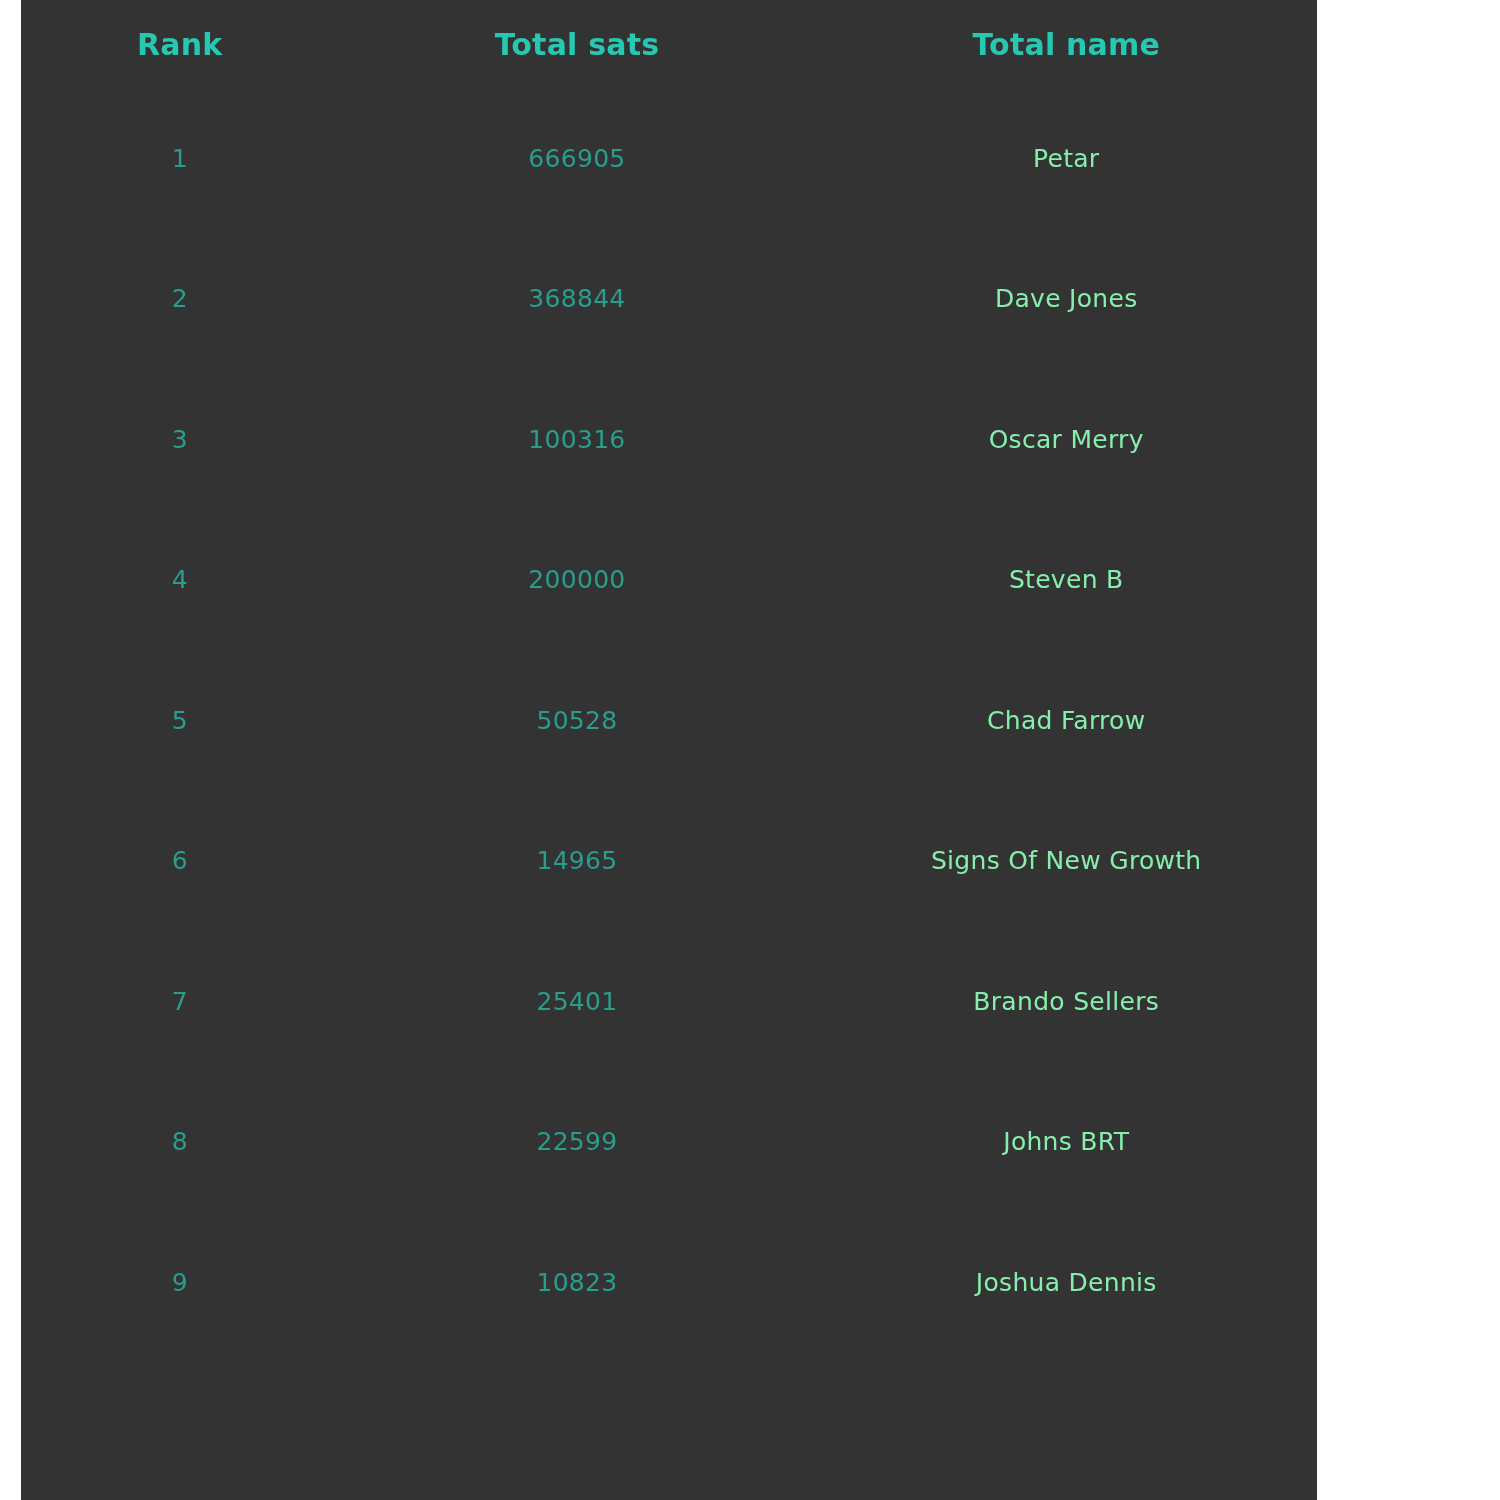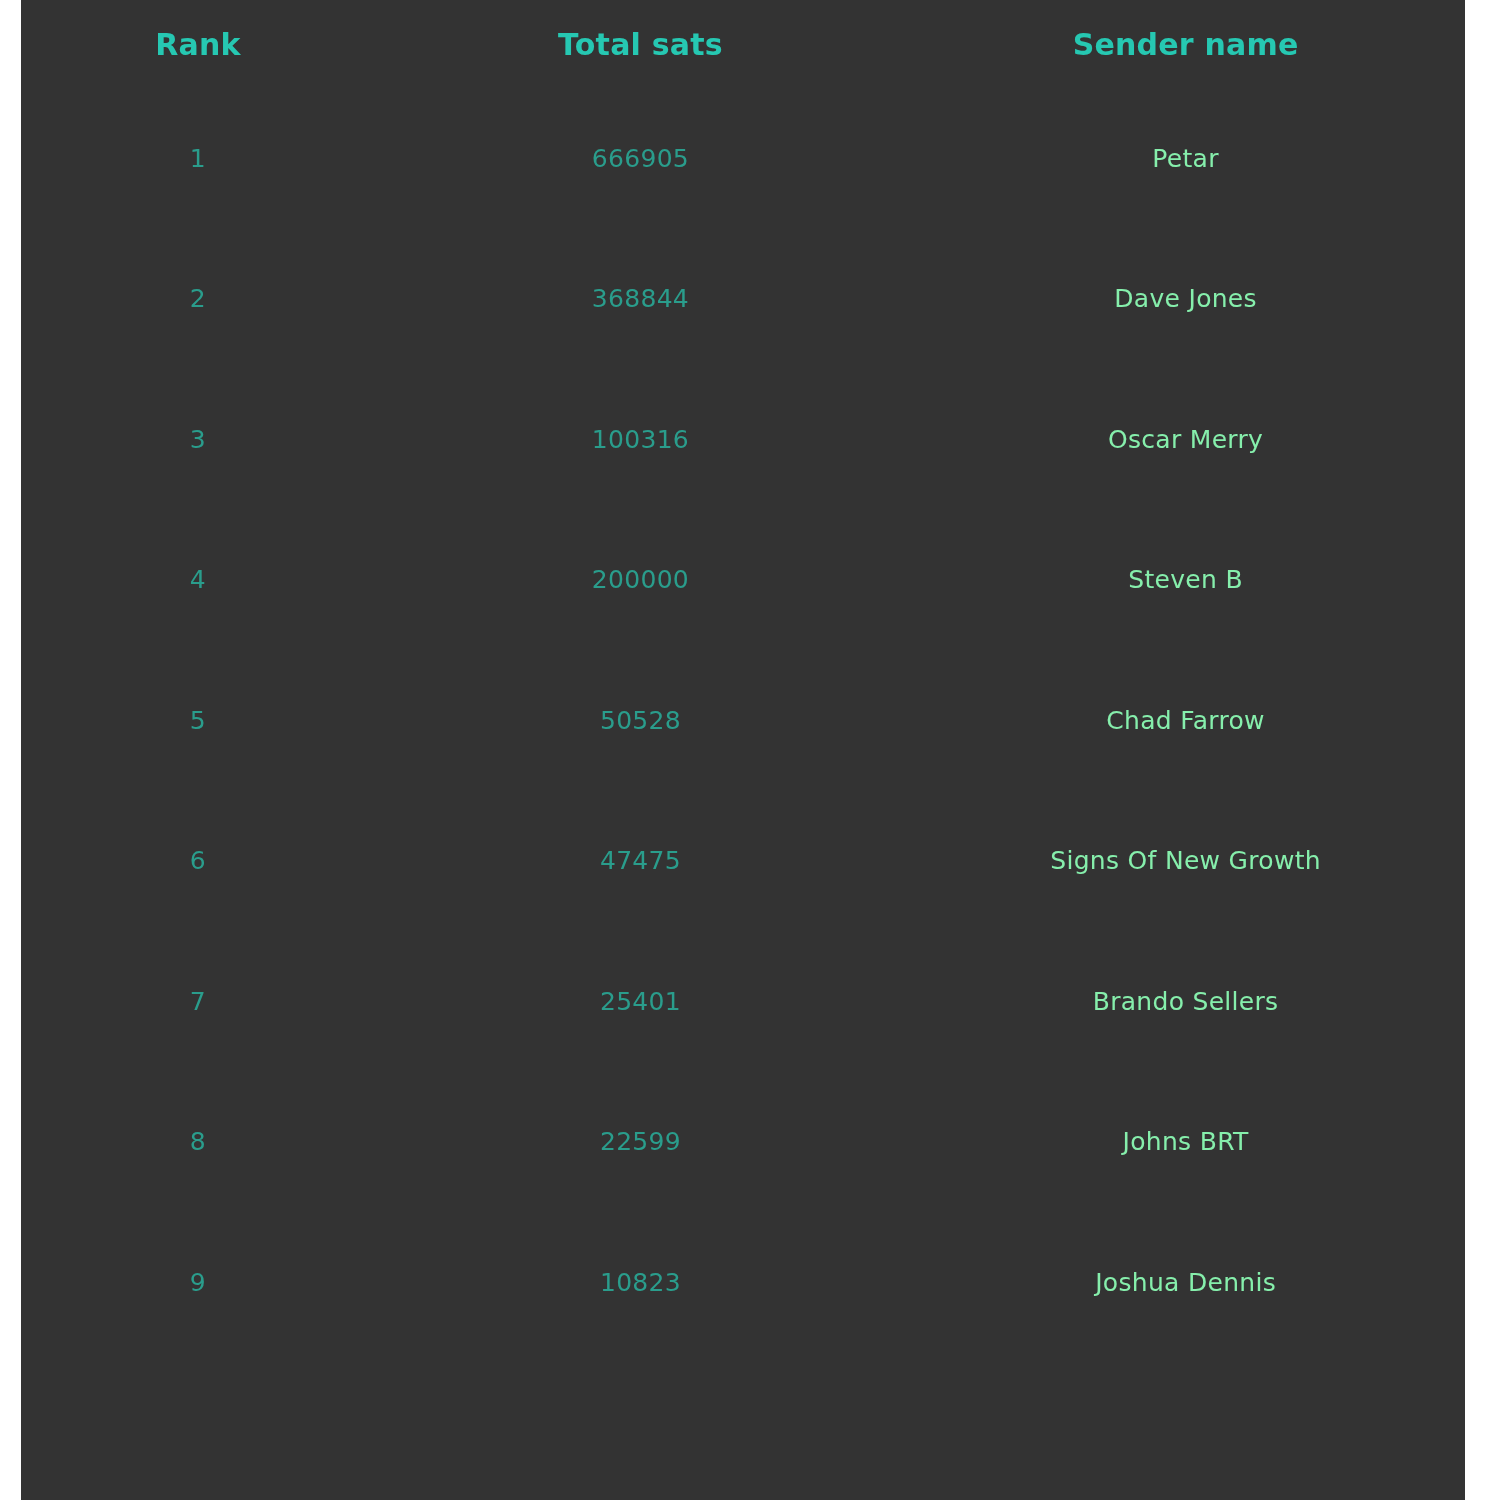--- a/index.html
+++ b/index.html
@@ -12,21 +12,21 @@
     width: 1500px;
     height: 1500px;
     overflow: hidden;
     font-family: "DejaVu Sans", sans-serif;
   }
 
   #leaderboard-panel {
     position: absolute;
     left: 21px;
     top: 0px;
-    width: 1444px;
+    width: 1296px;
     height: 1500px;
     background: #333333;
     box-sizing: border-box;
   }
 
   table.leaderboard-table {
     width: 100%;
     border-collapse: collapse;
     table-layout: fixed;
   }
@@ -68,21 +68,21 @@
   <table class="leaderboard-table">
     <colgroup>
       <col class="col-rank">
       <col class="col-sats">
       <col class="col-sender">
     </colgroup>
     <thead>
       <tr>
         <th>Rank</th>
         <th>Total sats</th>
-        <th>Sender name</th>
+        <th>Total name</th>
       </tr>
     </thead>
     <tbody>
       <tr>
         <td class="cell-rank">1</td>
         <td class="cell-sats">666905</td>
         <td class="cell-sender">Petar</td>
       </tr>
       <tr>
         <td class="cell-rank">2</td>
@@ -99,21 +99,21 @@
         <td class="cell-sats">200000</td>
         <td class="cell-sender">Steven B</td>
       </tr>
       <tr>
         <td class="cell-rank">5</td>
         <td class="cell-sats">50528</td>
         <td class="cell-sender">Chad Farrow</td>
       </tr>
       <tr>
         <td class="cell-rank">6</td>
-        <td class="cell-sats">47475</td>
+        <td class="cell-sats">14965</td>
         <td class="cell-sender">Signs Of New Growth</td>
       </tr>
       <tr>
         <td class="cell-rank">7</td>
         <td class="cell-sats">25401</td>
         <td class="cell-sender">Brando Sellers</td>
       </tr>
       <tr>
         <td class="cell-rank">8</td>
         <td class="cell-sats">22599</td>

